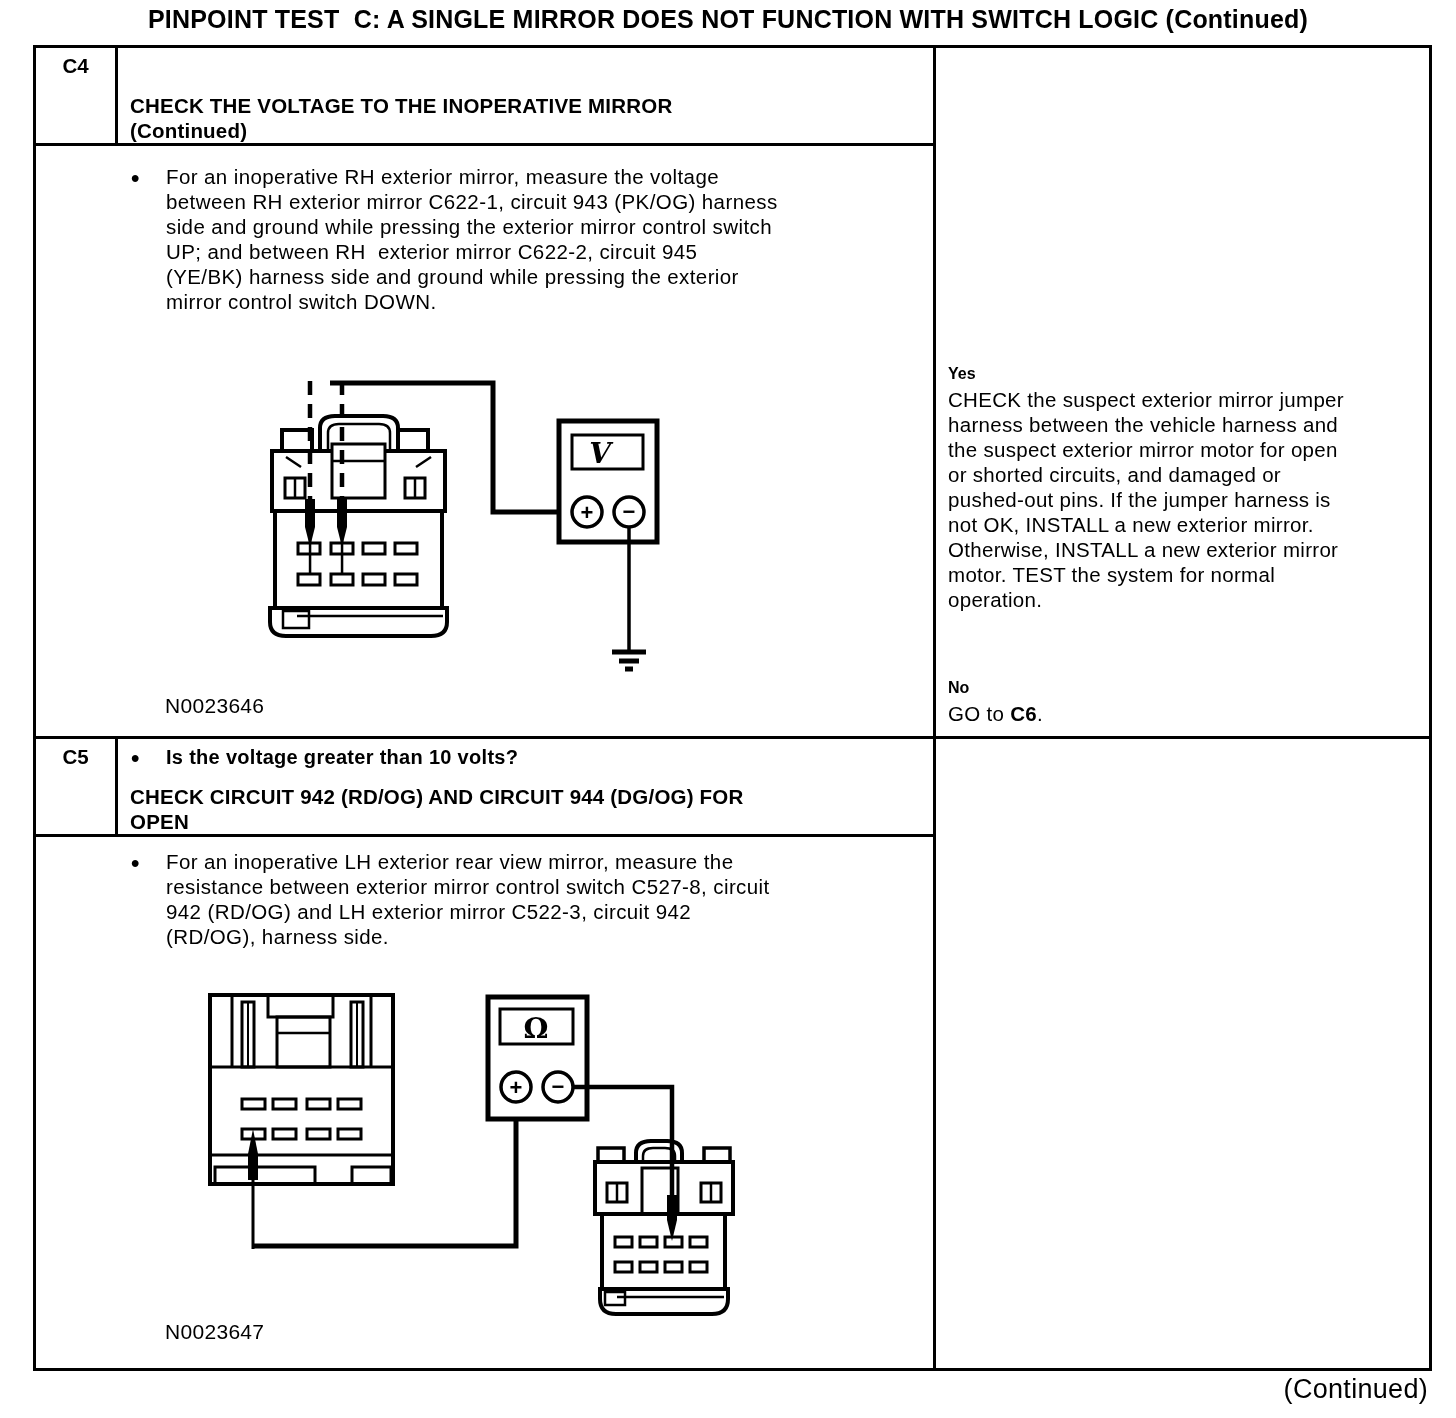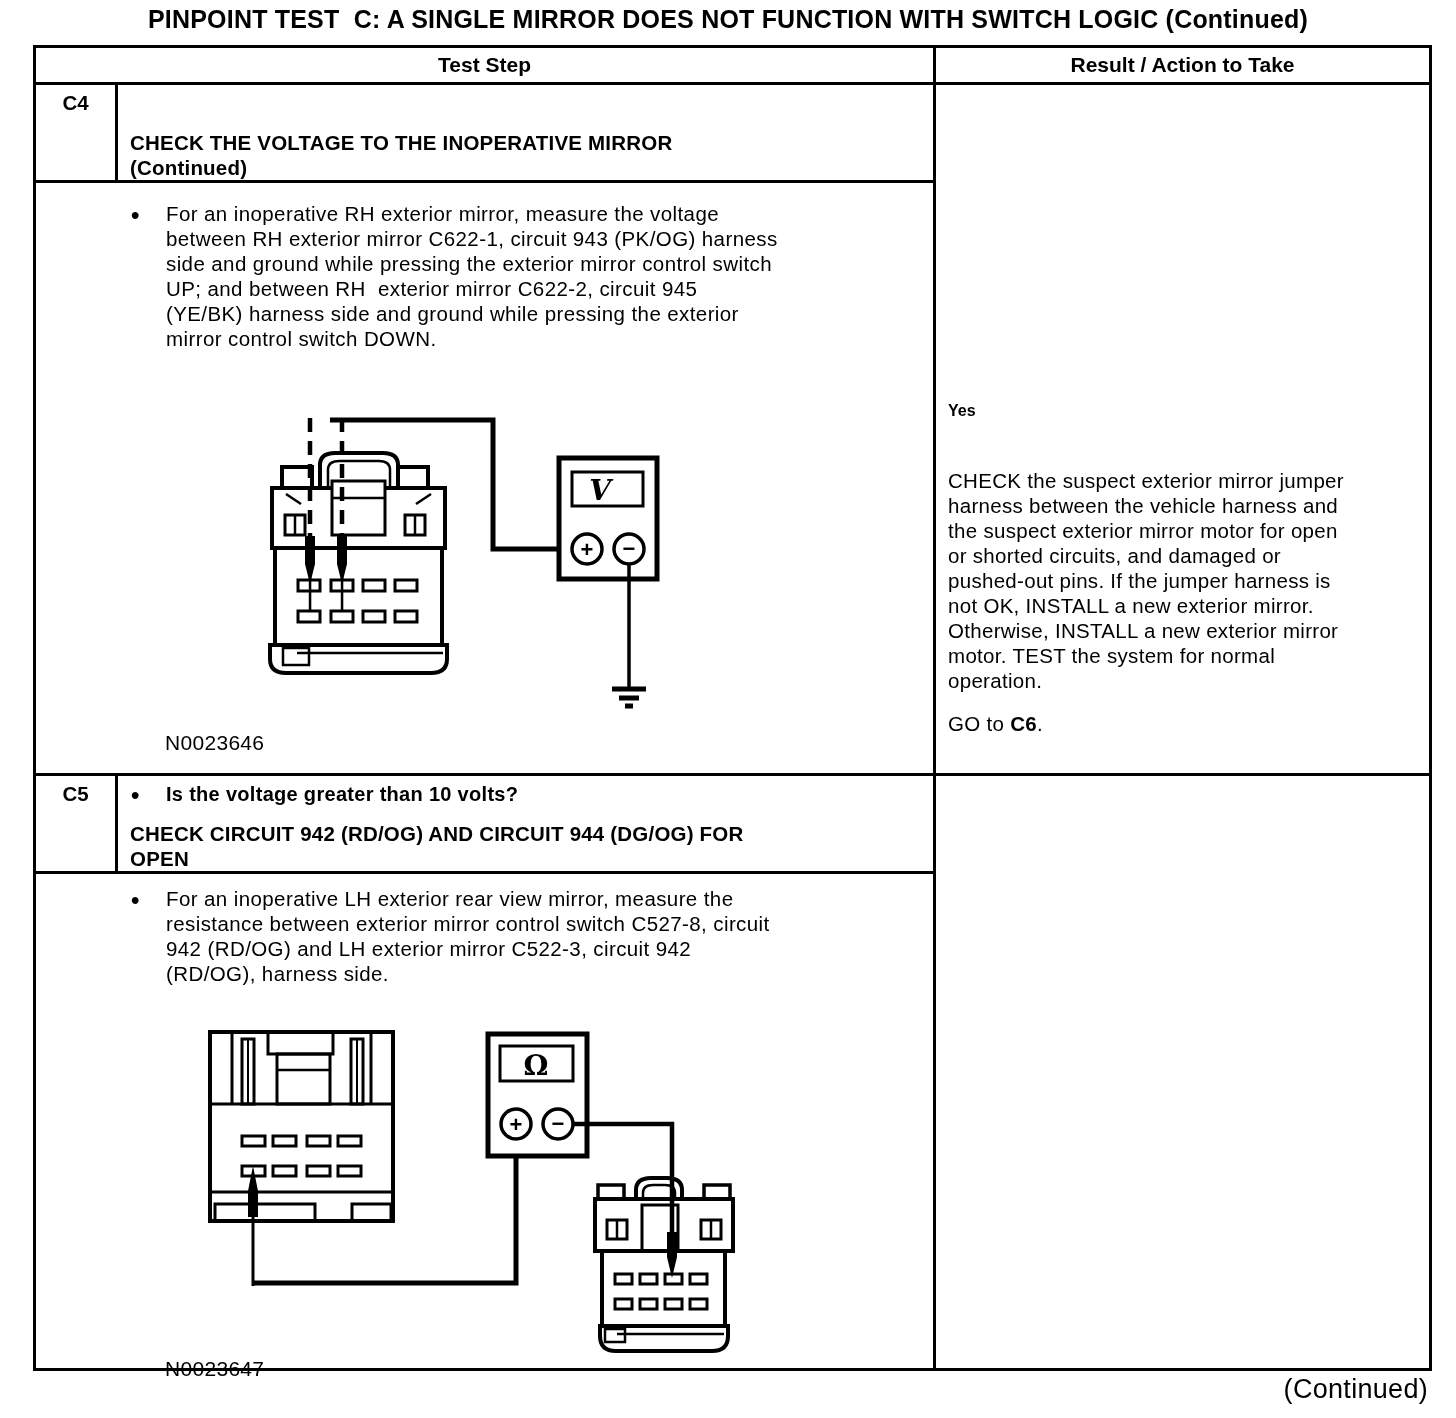--- a/index.html
+++ b/index.html
@@ -53,45 +53,41 @@
     white-space:pre-wrap; letter-spacing:0.4px; width:780px;
   }
   .fig-label { position:absolute; font-size:21px; letter-spacing:0.3px; }
   .question {
     position:absolute; font-weight:bold; font-size:20px; letter-spacing:0.3px;
   }
   .yes-block { position:absolute; top:312px; left:12px; right:4px; }
   .no-block  { position:absolute; top:626px; left:12px; right:4px; }
   .result-label { font-weight:bold; font-size:16px; line-height:27px; }
   .result-text {
-    font-size:20.5px; line-height:25px; white-space:pre-wrap; letter-spacing:0.3px;margin-top:44px;
+    font-size:20.5px; line-height:25px; white-space:pre-wrap; letter-spacing:0.3px;
   }
   .goto-line { font-size:20.5px; line-height:25px; letter-spacing:0.3px; }
   .goto-line .target { font-weight:bold;margin-top:12px; }
   .diag { position:absolute; }
   .footer-continued {
     position:absolute; top:1374px; right:28px; font-size:27px; letter-spacing:0.3px;
   }
   svg text.meter-sym {
     font-family:"DejaVu Serif", serif; font-weight:bold; font-size:28px;
   }
   svg text.meter-v { font-style:italic; }
   svg text.term { font-family:"Liberation Sans", sans-serif; font-weight:bold; font-size:22px; }
 </style>
 </head>
 <body>
 
 <div class="page-title">PINPOINT TEST  C: A SINGLE MIRROR DOES NOT FUNCTION WITH SWITCH LOGIC (Continued)</div>
 
 <div class="ptable">
 
-  <div class="hdr-row">
-    <div class="hdr-left">Test Step</div>
-    <div class="hdr-right">Result / Action to Take</div>
-  </div>
 
   <div class="step-row c4">
     <div class="step-left">
       <div class="step-title-row">
         <div class="step-id">C4</div>
         <div class="step-title">CHECK THE VOLTAGE TO THE INOPERATIVE MIRROR
 (Continued)</div>
       </div>
       <div class="step-body">
         <span class="bullet" style="left:95px; top:22px;">•</span>
@@ -178,20 +174,21 @@
 harness between the vehicle harness and
 the suspect exterior mirror motor for open
 or shorted circuits, and damaged or
 pushed-out pins. If the jumper harness is
 not OK, INSTALL a new exterior mirror.
 Otherwise, INSTALL a new exterior mirror
 motor. TEST the system for normal
 operation.</div>
       </div>
       <div class="no-block">
+        <div class="result-label">No</div>
         <div class="goto-line"><span>GO to </span><span class="target">C6</span><span>.</span></div>
       </div>
     </div>
   </div>
 
   <div class="step-row c5">
     <div class="step-left">
       <div class="step-title-row">
         <div class="step-id">C5</div>
         <div class="step-title">CHECK CIRCUIT 942 (RD/OG) AND CIRCUIT 944 (DG/OG) FOR

